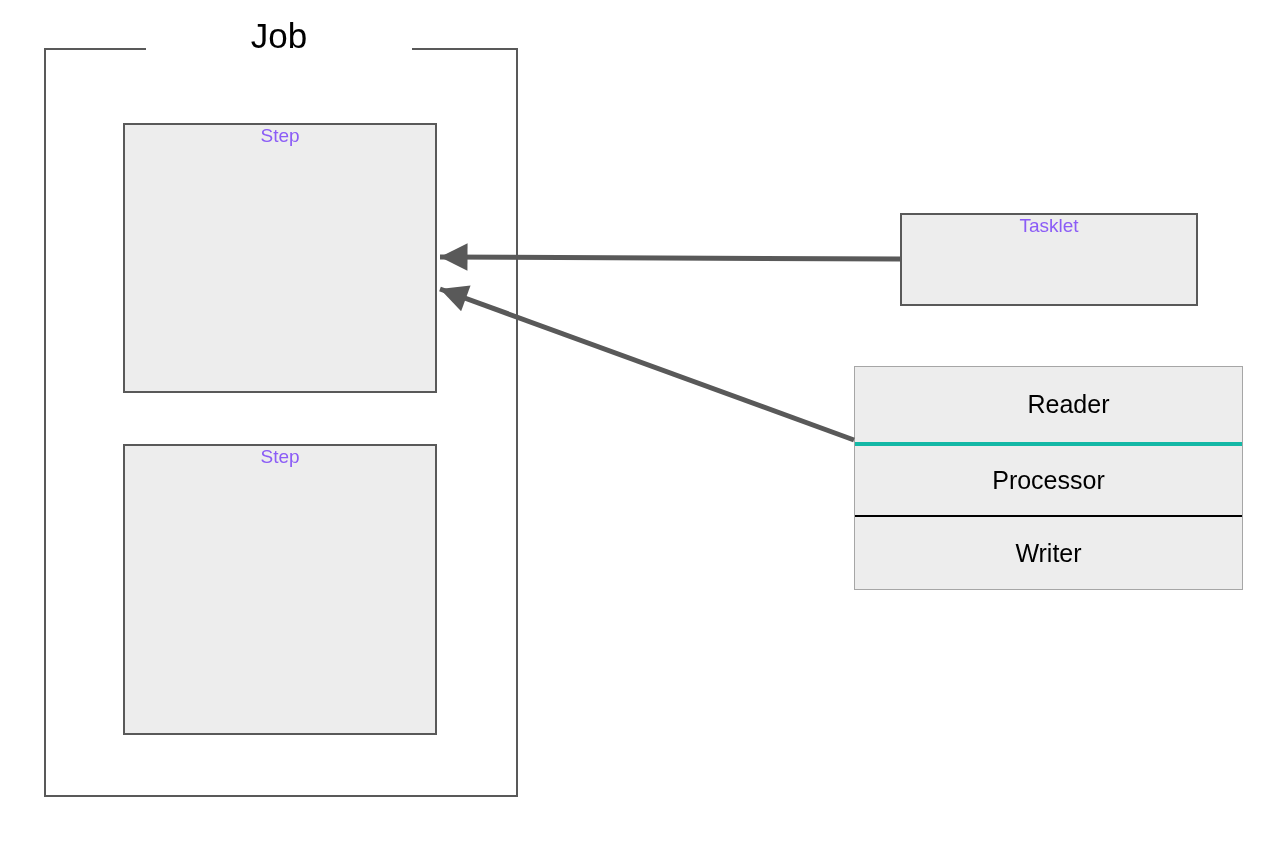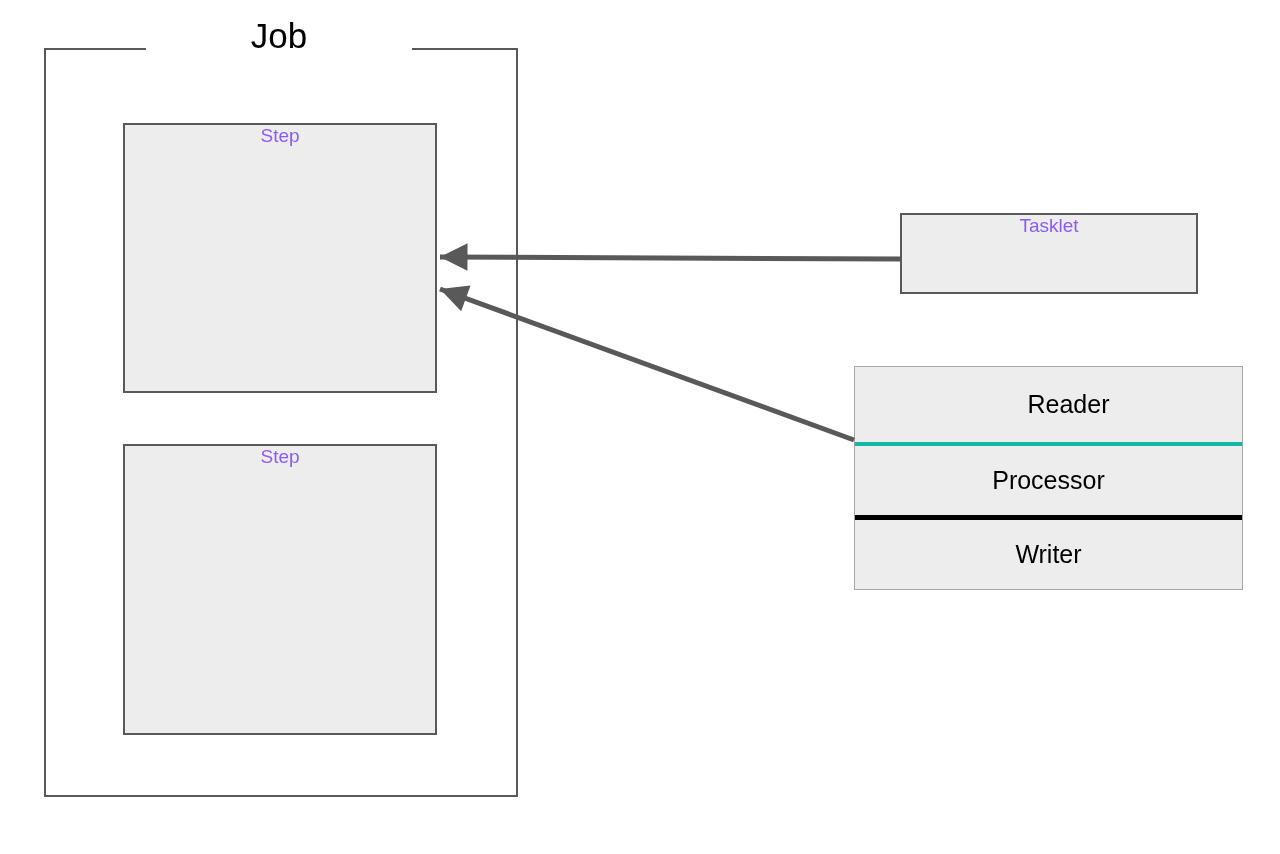--- a/index.html
+++ b/index.html
@@ -45,42 +45,42 @@
     background: #ffffff;
     display: flex;
     align-items: center;
     justify-content: center;
     font-size: 35px;
     font-weight: normal;
     color: #000000;
   }
   .step-1 { left: 123px; top: 123px; width: 314px; height: 270px; }
   .step-2 { left: 123px; top: 444px; width: 314px; height: 291px; }
-  .tasklet { left: 900px; top: 213px; width: 298px; height: 81px; }
+  .tasklet { left: 900px; top: 213px; width: 298px; height: 93px; }
   .chunk {
     position: absolute;
     box-sizing: border-box;
     left: 854px;
     top: 366px;
     width: 389px;
     height: 224px;
     background: #ededed;
     border: 1px solid #a6a6a6;
   }
   .chunk-row {
     box-sizing: border-box;
     display: flex;
     align-items: center;
     justify-content: center;
     font-size: 25px;
     color: #000000;
   }
   .chunk-row.r1 { height: 75px; padding-left: 40px; }
   .chunk-row.r2 { height: 73px; border-top: 4px solid #14b8a6; }
-  .chunk-row.r3 { height: 74px; border-top: 5px solid #000000; }
+  .chunk-row.r3 { height: 74px; border-top: 2px solid #000000; }
   .arrow-layer {
     position: absolute;
     left: 0;
     top: 0;
     width: 1280px;
     height: 854px;
     pointer-events: none;
   }
 </style>
 </head>

